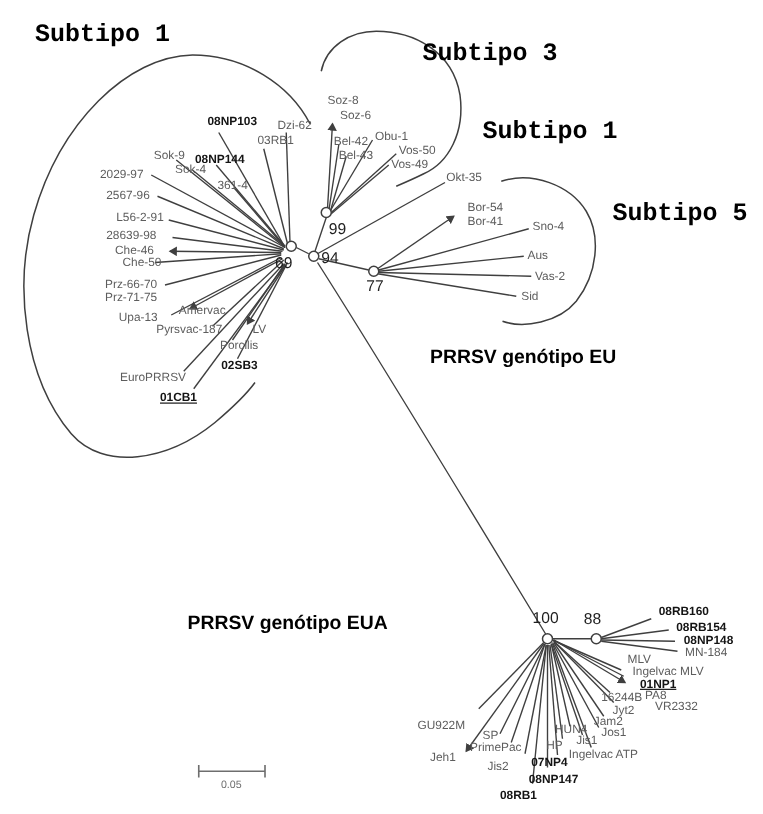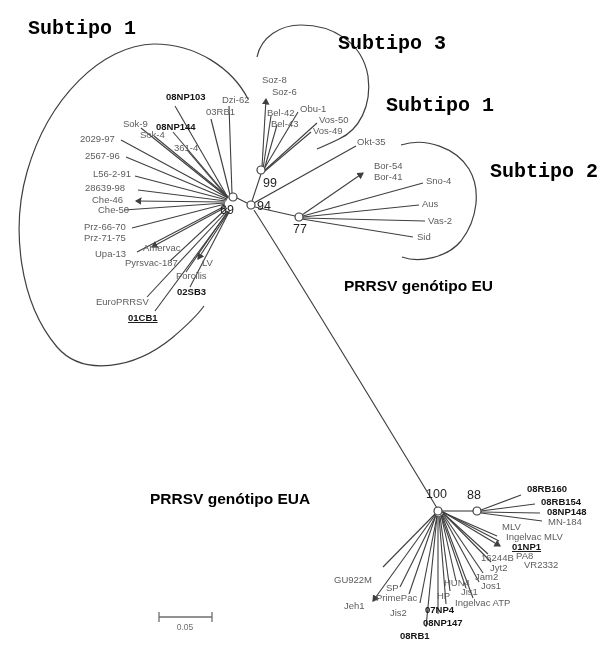--- a/index.html
+++ b/index.html
@@ -180,16 +180,16 @@
       <line x1="159" y1="617" x2="212" y2="617" stroke="#6e6e6e" stroke-width="1.3"></line>
       <line x1="159" y1="612" x2="159" y2="622" stroke="#6e6e6e" stroke-width="1.3"></line>
       <line x1="212" y1="612" x2="212" y2="622" stroke="#6e6e6e" stroke-width="1.3"></line>
       <text x="185" y="630" text-anchor="middle" class="scale-label">0.05</text>
     </g>
   </svg>
 
   <div class="fig-title cluster-title" style="left:28px;top:17px;">Subtipo 1</div>
   <div class="fig-title cluster-title" style="left:338px;top:32px;">Subtipo 3</div>
   <div class="fig-title cluster-title" style="left:386px;top:94px;">Subtipo 1</div>
-  <div class="fig-title cluster-title" style="left:490px;top:160px;">Subtipo 2</div>
+  <div class="fig-title cluster-title" style="left:490px;top:160px;">Subtipo 5</div>
   <div class="fig-title genotype-title" style="left:344px;top:277px;">PRRSV genótipo EU</div>
   <div class="fig-title genotype-title" style="left:150px;top:490px;">PRRSV genótipo EUA</div>
 </div>
 
 </body></html>

